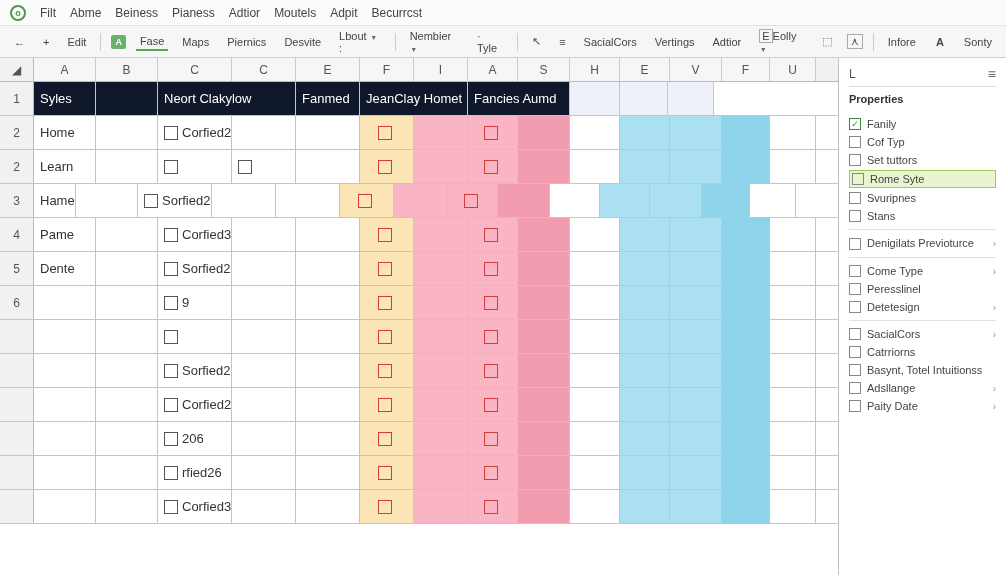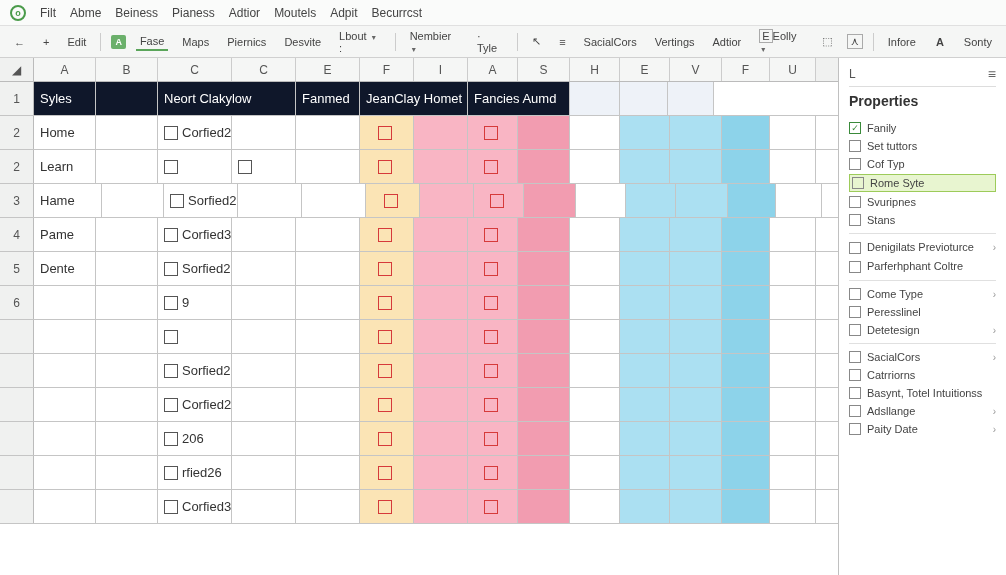--- a/index.html
+++ b/index.html
@@ -27,21 +27,21 @@
 .hdr-blue{background:#0a8be8}
 .hdr-light{background:#eef2f8}
 .cb{width:14px;height:14px;border:1.5px solid #555;display:inline-block;margin-right:4px;flex-shrink:0}
 .cb-red{border-color:#d63a3a}
 .col-peach{background:#fbe4b5}
 .col-pink{background:#f9b5c4}
 .col-pink-d{background:#f29cb0}
 .col-sky{background:#abe0f2}
 .col-sky-d{background:#8dd3ea}
 .props{width:168px;background:#fff;border-left:1px solid #c0c0c0;padding:8px 10px}
-.props h3{font-size:14px;color:#333;margin-bottom:10px}
+.props h3{font-size:11px;color:#333;margin-bottom:10px}
 .prop-item{display:flex;align-items:center;gap:6px;font-size:11px;color:#444;padding:3px 0;cursor:pointer}
 .prop-item .pcb{width:12px;height:12px;border:1px solid #888;flex-shrink:0;display:flex;align-items:center;justify-content:center;font-size:9px;color:#3a8a3a}
 .prop-item.checked .pcb{border-color:#3a8a3a}
 .prop-item.hl{background:#e8f5d0;border:1px solid #9dcb5a;padding:2px;margin:1px 0}
 .prop-item .chev{margin-left:auto;font-size:10px;color:#999}
 .prop-sep{height:1px;background:#e0e0e0;margin:4px 0}
 .props-menu{float:right;font-size:14px;color:#666;cursor:pointer}
 </style>
 </head>
 <body>
@@ -168,21 +168,21 @@
           </div>
           <div class="cell col-pink-d" style="width: 52px;"></div>
           <div class="cell " style="width: 50px;"></div>
           <div class="cell col-sky" style="width: 50px;"></div>
           <div class="cell col-sky" style="width: 52px;"></div>
           <div class="cell col-sky-d" style="width: 48px;"></div>
           <div class="cell " style="width: 46px;"></div>
         </div>
         <div class="grid-row">
           <div class="row-header">3</div>
-          <div class="cell " style="width: 68px;">Hame</div>
+          <div class="cell " style="width: 42px;">Hame</div>
           <div class="cell " style="width: 62px;"></div>
           <div class="cell " style="width: 74px;">
             <span class="cb"></span>
             <span>Sorfied26</span>
           </div>
           <div class="cell " style="width: 64px;"></div>
           <div class="cell " style="width: 64px;"></div>
           <div class="cell col-peach" style="width: 54px; justify-content: center;">
             <span class="cb cb-red"></span>
           </div>
@@ -424,47 +424,43 @@
       <span class="props-menu">≡</span>
     </div>
     <h3>Properties</h3>
     <div id="proplist">
         <div class="prop-item checked">
           <span class="pcb">✓</span>
           <span>Fanily</span>
         </div>
         <div class="prop-item">
           <span class="pcb"></span>
+          <span>Cof Typ</span>
+        </div>
+        <div class="prop-item">
+          <span class="pcb"></span>
           <span>Set tuttors</span>
-        </div>
-        <div class="prop-item">
-          <span class="pcb"></span>
-          <span>Cof Typ</span>
         </div>
         <div class="prop-item hl">
           <span class="pcb"></span>
           <span>Rome Syte</span>
         </div>
         <div class="prop-item">
           <span class="pcb"></span>
           <span>Svuripnes</span>
         </div>
         <div class="prop-item">
           <span class="pcb"></span>
           <span>Stans</span>
         </div>
         <div class="prop-sep"></div>
         <div class="prop-item">
           <span class="pcb"></span>
           <span style="line-height: 1.2;">Denigilats Previoturce</span>
           <span class="chev">›</span>
-        </div>
-        <div class="prop-item">
-          <span class="pcb"></span>
-          <span style="line-height: 1.2;">Parferhphant Coltre</span>
         </div>
         <div class="prop-sep"></div>
         <div class="prop-item">
           <span class="pcb"></span>
           <span>Come Type</span>
           <span class="chev">›</span>
         </div>
         <div class="prop-item">
           <span class="pcb"></span>
           <span>Peresslinel</span>

